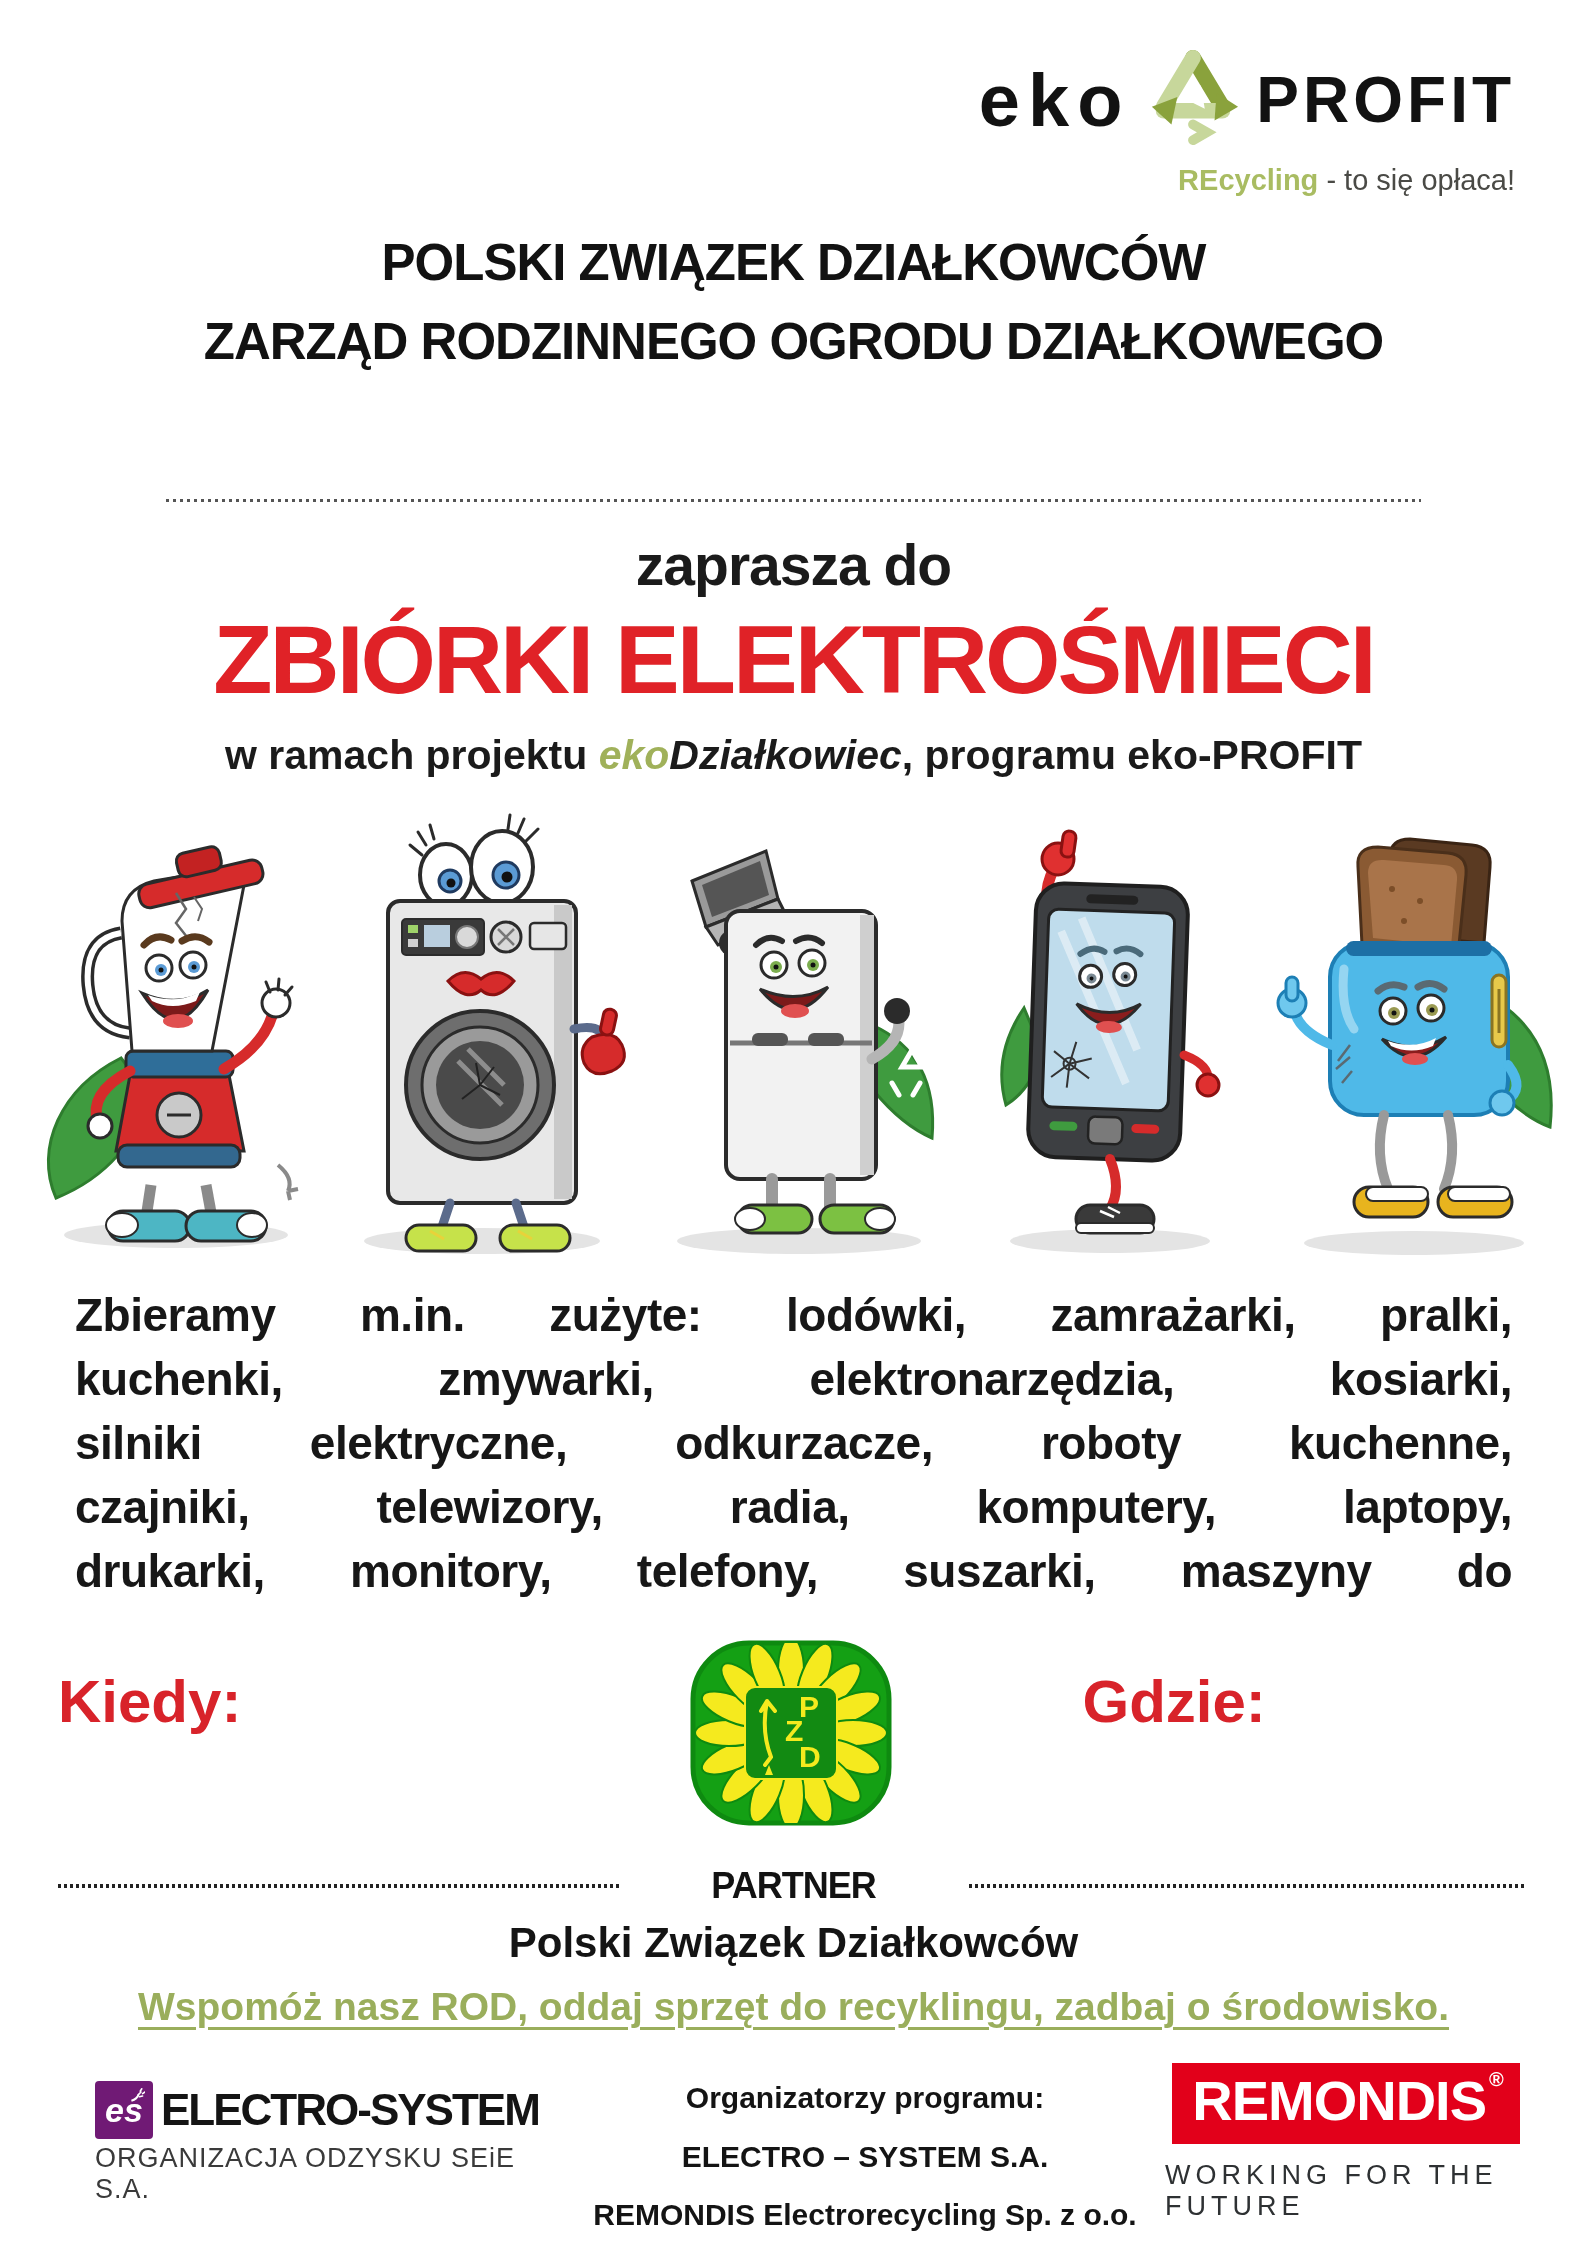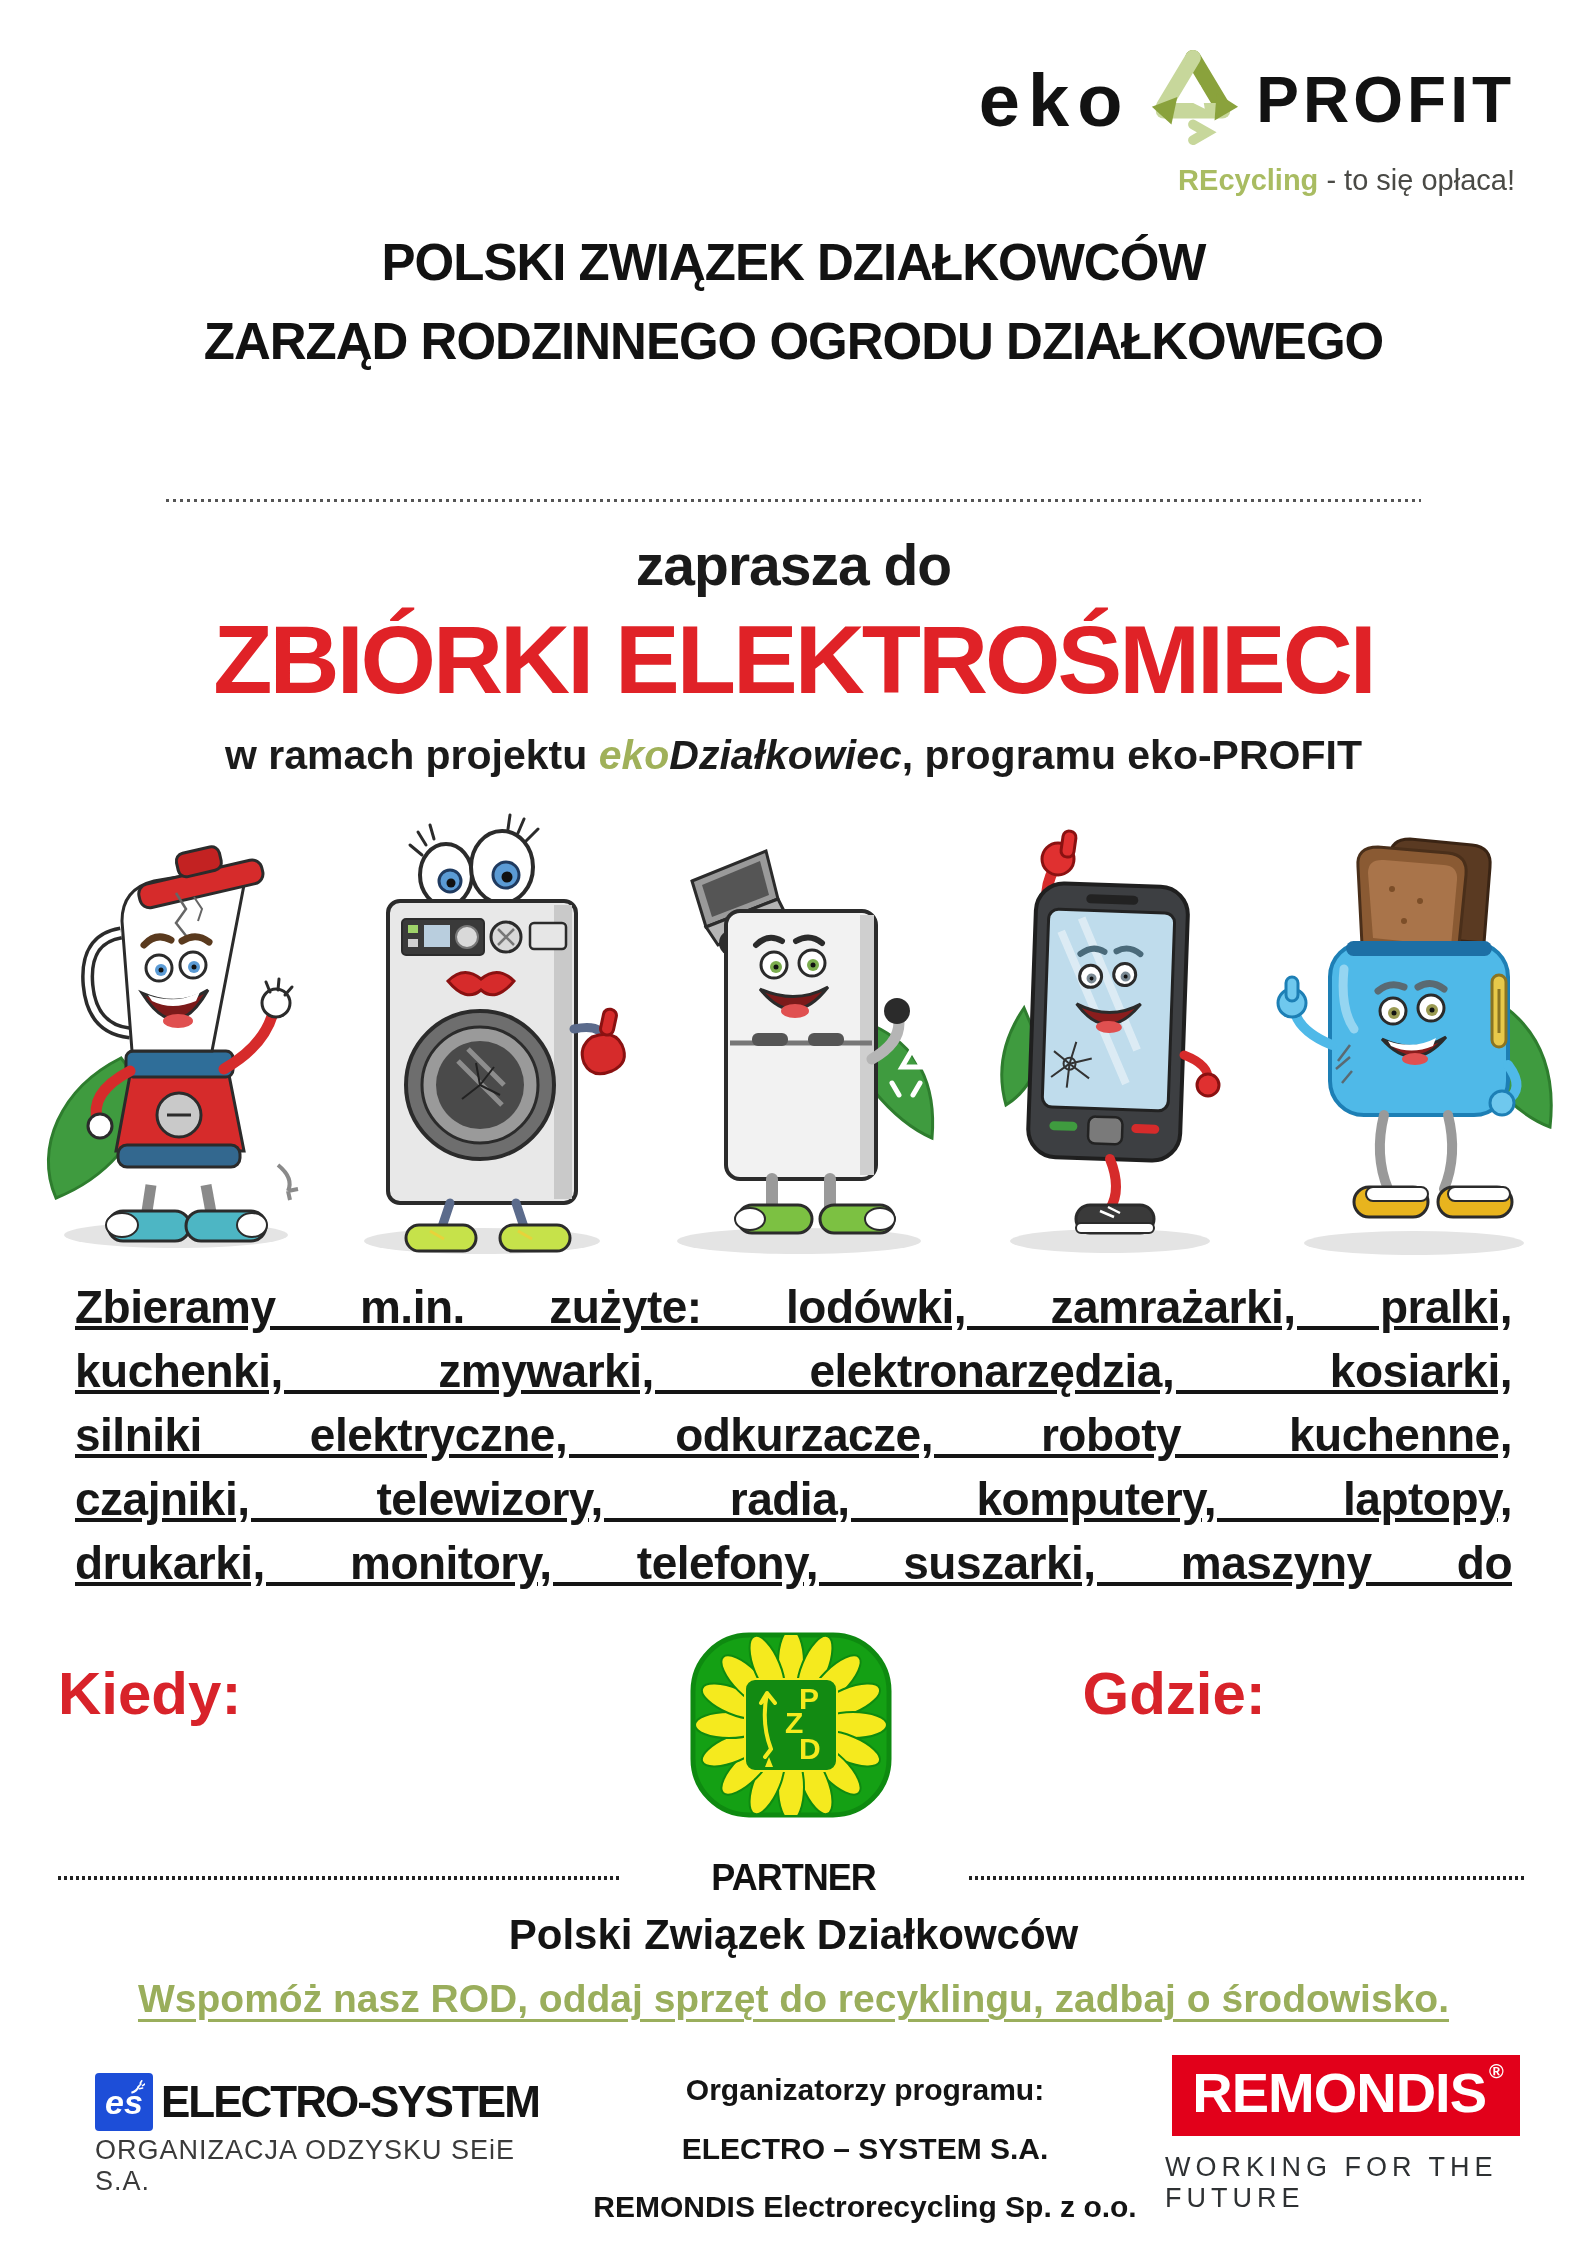--- a/index.html
+++ b/index.html
@@ -35,21 +35,21 @@
   }
   .sub-line{margin-top:16px;text-align:center;font-size:41px;font-weight:700;color:#1b1b1b;}
   .sub-line .eko{color:#a0b15a;font-style:italic;}
   .sub-line .proj{font-style:italic;}
 
   
   .mascots{margin-top:14px;display:flex;justify-content:center;align-items:flex-end;gap:4px;}
   .mascots svg{display:block;}
 
   
-  .body-text{width:1437px;margin:20px auto 0 auto;text-decoration:underline;}
+  .body-text{width:1437px;margin:28px auto 0 auto;}
   .body-line{
     font-size:46px;font-weight:700;color:#171717;line-height:64px;
     text-align:justify;text-align-last:justify;letter-spacing:-0.5px;
   }
   .body-line.last{text-align-last:left;}
 
   
   .schedule{display:grid;grid-template-columns:1fr 210px 1fr;align-items:start;margin-top:36px;gap:39px;}
   .when{padding-left:58px;padding-top:28px;font-size:60px;font-weight:700;color:#d8232a;}
   .where{padding-left:145px;padding-top:28px;font-size:60px;font-weight:700;color:#d8232a;}
@@ -67,21 +67,21 @@
   .cta-line{
     margin-top:18px;text-align:center;font-size:39px;font-weight:700;
     color:#9aae5c;text-decoration:underline;text-underline-offset:7px;text-decoration-thickness:3px;
   }
 
   
   .footer{display:grid;grid-template-columns:470px 600px 1fr;align-items:start;margin-top:34px;padding:0 60px 0 95px;}
   .es-block{padding-top:18px;}
   .es-top{display:flex;align-items:center;gap:8px;}
   .es-badge{
-    width:58px;height:58px;background:#1d4ed8;border-radius:4px;position:relative;
+    width:58px;height:58px;background:#701a75;border-radius:4px;position:relative;
     display:flex;align-items:center;justify-content:center;
   }
   .es-badge span{color:#fff;font-size:34px;font-weight:700;font-style:italic;line-height:1;}
   .es-plug{position:absolute;top:7px;right:8px;width:16px;height:16px;}
   .es-name{font-size:44px;font-weight:700;letter-spacing:-2px;color:#141414;}
   .es-sub{margin-top:4px;font-size:27px;font-weight:400;letter-spacing:1px;color:#3a3a3a;}
   .organizers{text-align:center;line-height:1.95;padding-top:6px;}
   .org-title,.org-l1,.org-l2{font-size:30px;font-weight:700;color:#141414;}
   .remondis-block{justify-self:end;display:flex;flex-direction:column;align-items:center;}
   .remondis-box{

